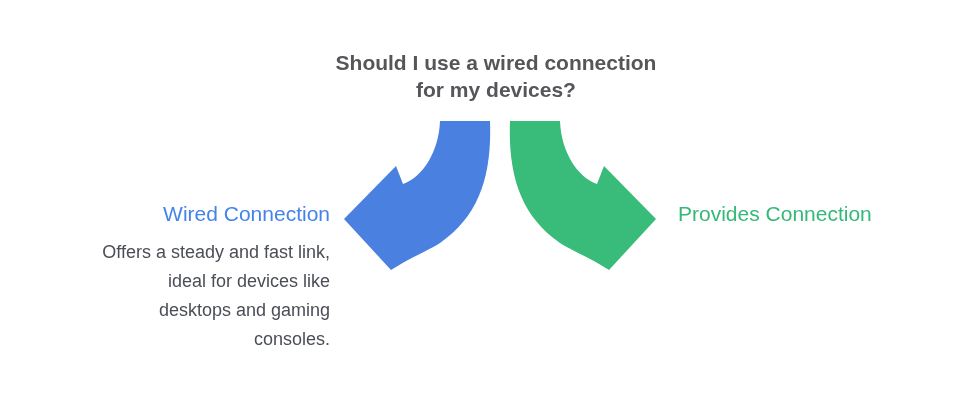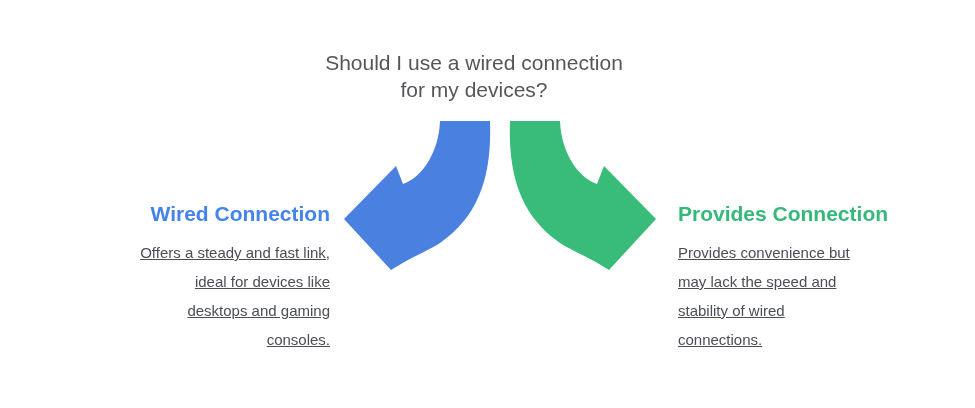--- a/index.html
+++ b/index.html
@@ -18,23 +18,23 @@
     width: 975px; height: 408px;
     position: relative; overflow: hidden;
   }
   .canvas {
     position: absolute; left: 0; top: 0;
     width: 975px; height: 408px;
     background: var(--background);
   }
   .diagram-title {
     position: absolute;
-    left: 174px; top: 49px; width: 600px;
+    left: 196px; top: 49px; width: 600px;
     text-align: center;
-    font-size: 21px; font-weight: normal;
+    font-size: 21px; font-weight: bold;
     line-height: 27px;
     color: var(--title-gray);
     white-space: pre-line;
   }
   .arrows {
     position: absolute;
     left: 341px; top: 121px;
     width: 318px; height: 152px;
   }
   .arrow-wired   { fill: var(--arrow-blue); }
@@ -42,32 +42,31 @@
   .branch {
     position: absolute; top: 201px;
   }
   .branch-wired {
     left: 30px; width: 300px; text-align: right;
   }
   .branch-wireless {
     left: 678px; width: 240px; text-align: left;
   }
   .branch-heading {
-    font-size: 21px; font-weight: bold;
+    font-size: 21px; font-weight: normal;
     line-height: 26px;
     margin-bottom: 11px;
   }
   .branch-wired .branch-heading    { color: var(--heading-blue); }
   .branch-wireless .branch-heading { color: var(--heading-green); }
   .branch-body {
-    font-size: 15px;
+    font-size: 18px;
     line-height: 29px;
     color: var(--body-gray);
     white-space: pre-line;
-    text-decoration: underline;
   }
 </style>
 </head>
 <body>
 
 <div class="canvas">
 
   <div class="diagram-title">Should I use a wired connection
 for my devices?</div>
 
@@ -95,19 +94,15 @@
   <div class="branch branch-wired">
     <div class="branch-heading">Wired Connection</div>
     <div class="branch-body">Offers a steady and fast link,
 ideal for devices like
 desktops and gaming
 consoles.</div>
   </div>
 
   <div class="branch branch-wireless">
     <div class="branch-heading">Provides Connection</div>
-    <div class="branch-body">Provides convenience but
-may lack the speed and
-stability of wired
-connections.</div>
   </div>
 
 </div>
 
 </body></html>

